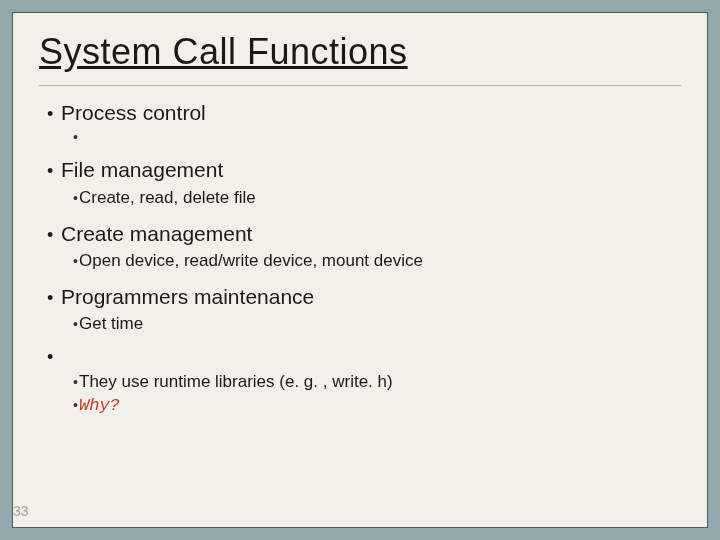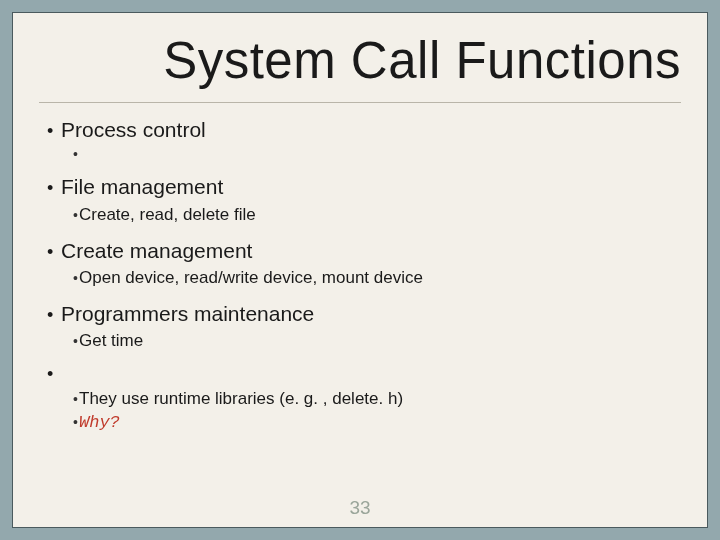--- a/index.html
+++ b/index.html
@@ -13,25 +13,26 @@
   }
   .slide {
     width: 100%;
     height: 100%;
     background: #f3f0e9;
     border: 1px solid #4a5a5e;
     position: relative;
     padding: 14px 26px 0 26px;
   }
   .title {
-    font-size: 51px;
+    font-size: 36px;
     font-weight: 400;
-    text-align: right;
+    text-align: left;
     padding: 4px 0 12px 0;
     letter-spacing: 0.5px;
+    text-decoration: underline;
   }
   .divider {
     border: none;
     border-top: 1px solid #b9b5a9;
     margin: 0 0 14px 0;
   }
   ul.outer {
     list-style: none;
     padding-left: 0;
   }
@@ -77,22 +78,21 @@
   .why {
     font-style: italic;
     color: #c03a2b;
     font-family: Liberation Mono, monospace;
   }
   .pagenum {
     position: absolute;
     bottom: 8px;
     left: 0;
     right: 0;
-    text-align: center;
-    font-size: 19px;
+    font-size: 14px;
     color: #9aa59a;
   }
 </style>
 </head>
 <body>
 
 <div class="slide">
   <h1 class="title">System Call Functions</h1>
   <hr class="divider">
   <ul class="outer" id="outer">
@@ -143,21 +143,21 @@
           </li>
         </ul>
       </li>
       <li>
         <div class="bullet-row">
           <span class="b1">•</span>
         </div>
         <ul class="inner">
           <li>
             <span class="b2">•</span>
-            <span class="t2">They use runtime libraries (e. g. , delete. h)</span>
+            <span class="t2">They use runtime libraries (e. g. , write. h)</span>
           </li>
           <li>
             <span class="b2">•</span>
             <span class="t2 why">Why?</span>
           </li>
         </ul>
       </li>
     </ul>
   <div class="pagenum">33</div>
 </div>

